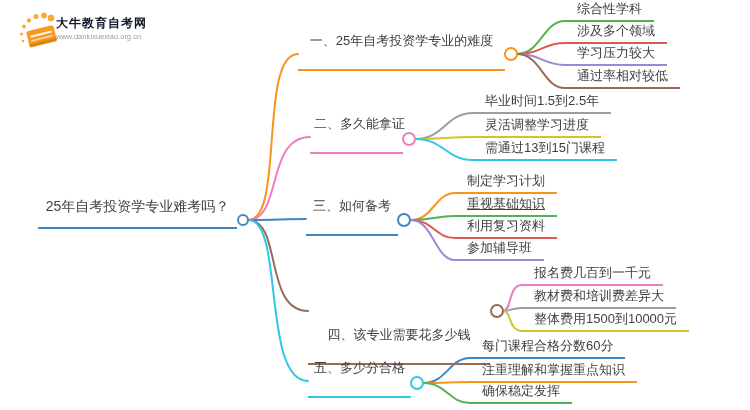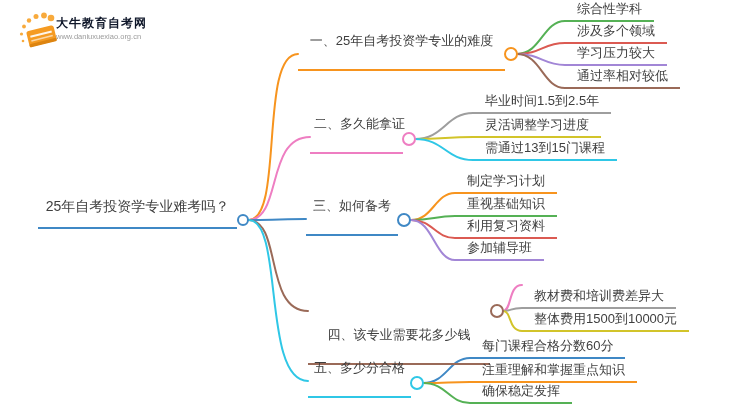--- a/index.html
+++ b/index.html
@@ -91,24 +91,25 @@
   <div class="node leaf" style="left: 565px; top: 1px; border-bottom-color: rgb(85, 177, 85);">综合性学科</div>
   <div class="node leaf" style="left: 565px; top: 23px; border-bottom-color: rgb(219, 90, 82);">涉及多个领域</div>
   <div class="node leaf" style="left: 565px; top: 45px; border-bottom-color: rgb(162, 134, 214);">学习压力较大</div>
   <div class="node leaf" style="left: 565px; top: 68px; border-bottom-color: rgb(154, 106, 88);">通过率相对较低</div>
 
   <div class="node leaf" style="left: 473px; top: 93px; border-bottom-color: rgb(158, 158, 158);">毕业时间1.5到2.5年</div>
   <div class="node leaf" style="left: 473px; top: 117px; border-bottom-color: rgb(210, 196, 42);">灵活调整学习进度</div>
   <div class="node leaf" style="left: 473px; top: 140px; border-bottom-color: rgb(47, 199, 230);">需通过13到15门课程</div>
 
   <div class="node leaf" style="left: 455px; top: 173px; border-bottom-color: rgb(247, 148, 30);">制定学习计划</div>
-  <div class="node leaf" style="left: 455px; top: 196px; border-bottom-color: rgb(85, 177, 85);">重视基础知识</div>
+  <div class="node leaf" style="left: 455px; top: 196px; border-bottom-color: rgb(85, 177, 85); text-decoration: underline;">重视基础知识</div>
   <div class="node leaf" style="left: 455px; top: 218px; border-bottom-color: rgb(219, 90, 82);">利用复习资料</div>
   <div class="node leaf" style="left: 455px; top: 240px; border-bottom-color: rgb(162, 134, 214);">参加辅导班</div>
 
+  <div class="node leaf" style="left: 522px; top: 265px; border-bottom-color: rgb(238, 126, 194);">报名费几百到一千元</div>
   <div class="node leaf" style="left: 522px; top: 288px; border-bottom-color: rgb(158, 158, 158);">教材费和培训费差异大</div>
   <div class="node leaf" style="left: 522px; top: 311px; border-bottom-color: rgb(210, 196, 42);">整体费用1500到10000元</div>
 
   <div class="node leaf" style="left: 470px; top: 338px; border-bottom-color: rgb(63, 136, 197);">每门课程合格分数60分</div>
   <div class="node leaf" style="left: 470px; top: 362px; border-bottom-color: rgb(247, 148, 30);">注重理解和掌握重点知识</div>
   <div class="node leaf" style="left: 470px; top: 383px; border-bottom-color: rgb(85, 177, 85);">确保稳定发挥</div>
 
 </div>
 
 </body></html>

